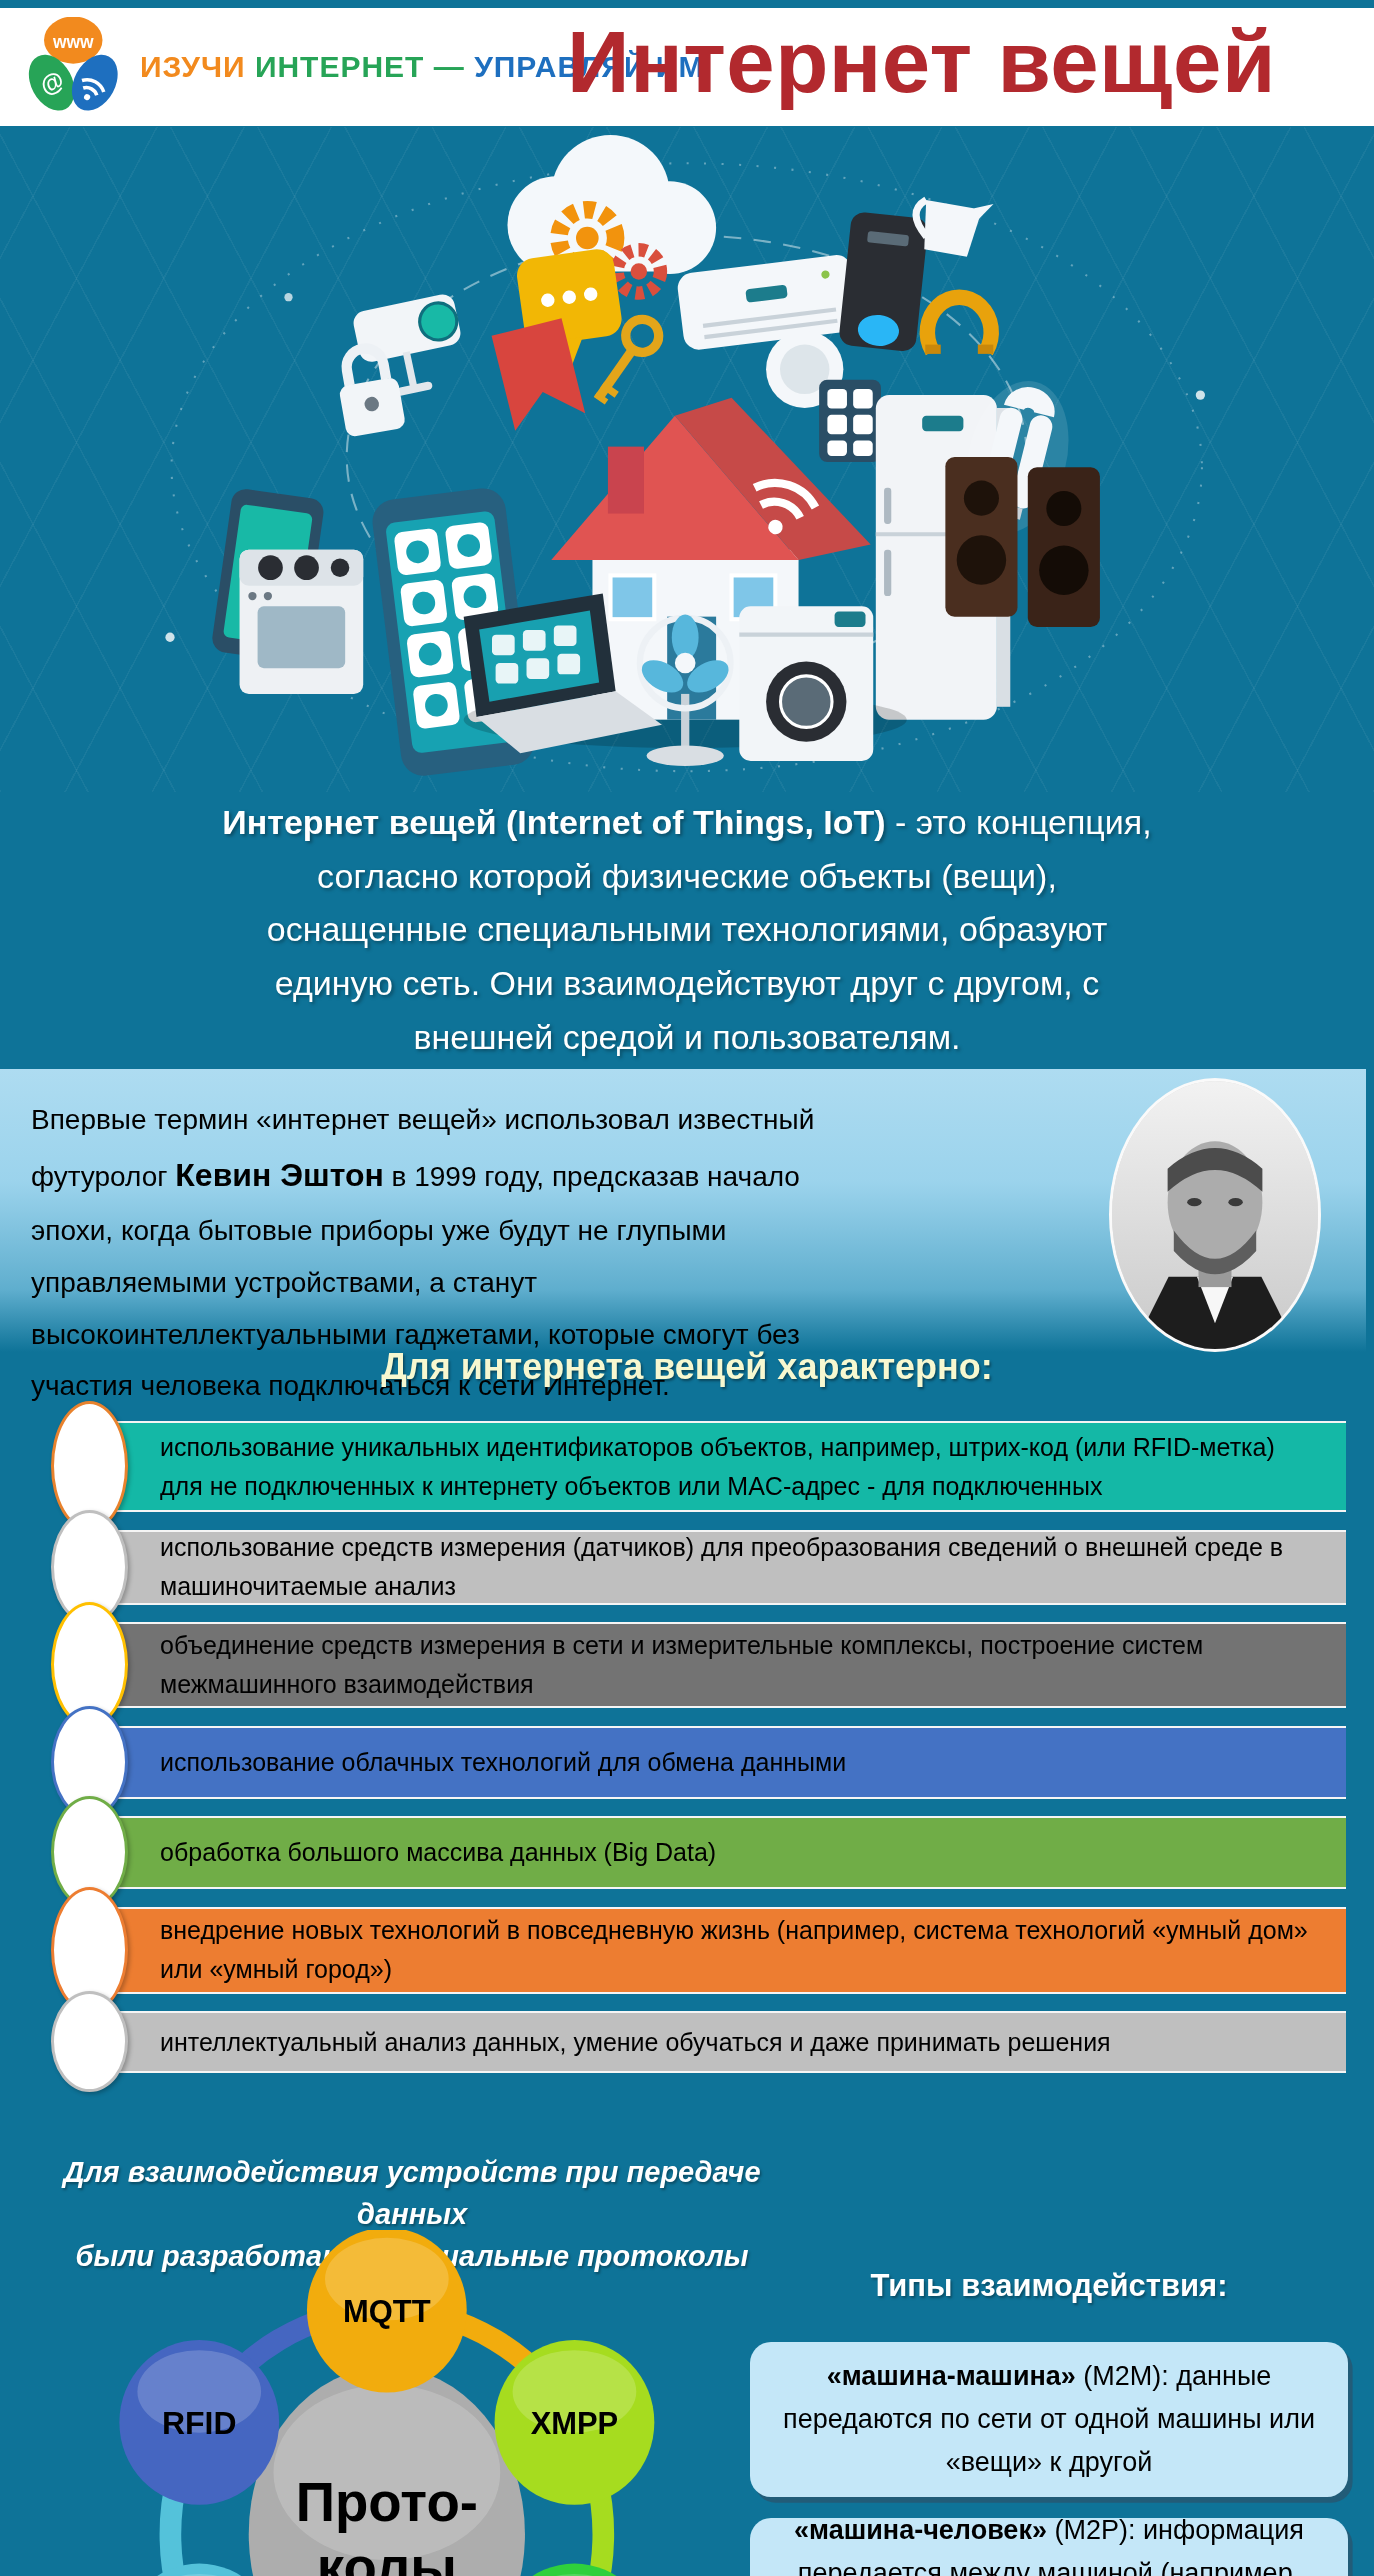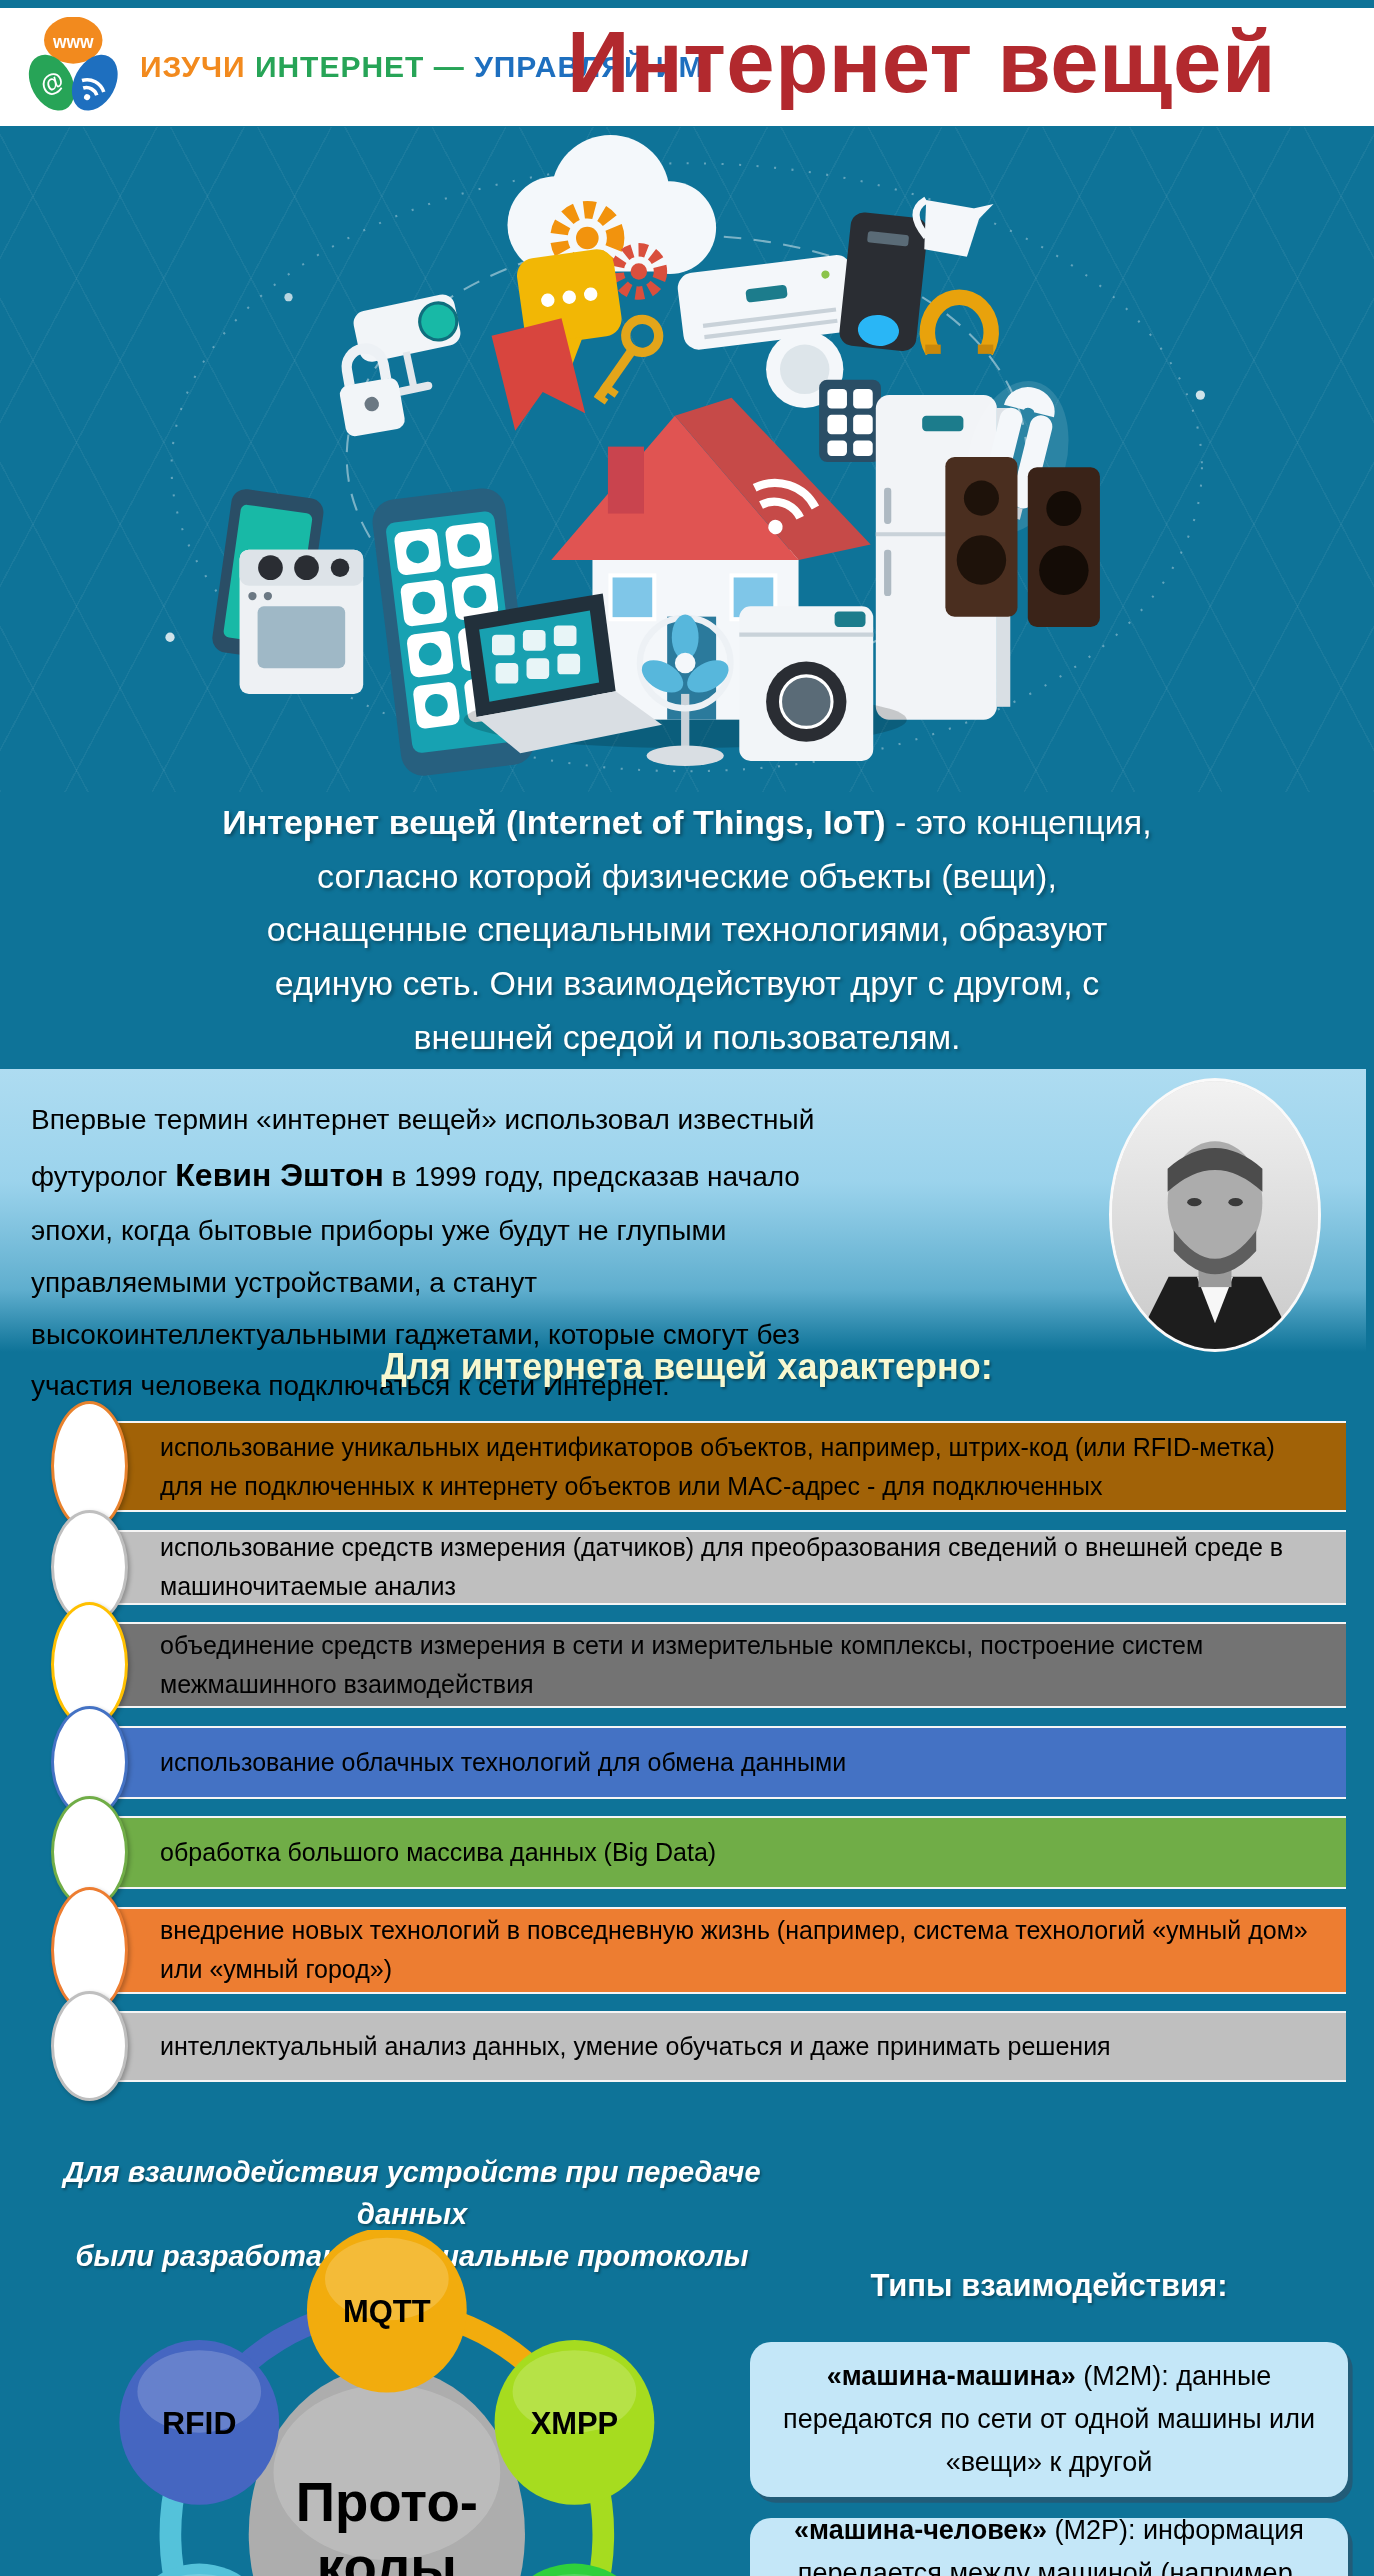--- a/index.html
+++ b/index.html
@@ -350,21 +350,21 @@
         <ellipse cx="240" cy="235" rx="14" ry="8" fill="#3A3A3A"></ellipse>
       </svg>
     </div>
   </div>
 
   <div class="char-heading" style="color: rgb(247, 248, 208);">Для интернета вещей характерно:</div>
 
   <div class="bars">
     <div class="connector"></div>
 
-    <div class="bar" style="height: 91px; background-color: #a16207;">
+    <div class="bar" style="height: 91px; background-color: #14b8a6;">
       <span class="bullet" style="border-color: rgb(232, 130, 45);"></span>
       <span>использование уникальных идентификаторов объектов, например, штрих-код (или RFID-метка) для не подключенных к интернету объектов или MAC-адрес - для подключенных</span>
     </div>
     <div class="bar" style="height: 75px; background-color: rgb(191, 191, 191);">
       <span class="bullet" style="border-color: rgb(191, 191, 191);"></span>
       <span>использование средств измерения (датчиков) для преобразования сведений о внешней среде в машиночитаемые анализ</span>
     </div>
     <div class="bar" style="height: 86px; background-color: #737373;">
       <span class="bullet" style="border-color: rgb(255, 192, 0);"></span>
       <span>объединение средств измерения в сети и измерительные комплексы, построение систем межмашинного взаимодействия</span>
@@ -374,21 +374,21 @@
       <span>использование облачных технологий для обмена данными</span>
     </div>
     <div class="bar" style="height: 73px; background-color: rgb(112, 173, 71);">
       <span class="bullet" style="border-color: rgb(112, 173, 71);"></span>
       <span>обработка большого массива данных (Big Data)</span>
     </div>
     <div class="bar" style="height: 87px; background-color: rgb(237, 125, 49);">
       <span class="bullet" style="border-color: rgb(237, 125, 49);"></span>
       <span>внедрение новых технологий в повседневную жизнь (например, система технологий «умный дом» или «умный город»)</span>
     </div>
-    <div class="bar" style="height: 71px; background-color: rgb(191, 191, 191);">
+    <div class="bar" style="height: 62px; background-color: rgb(191, 191, 191);">
       <span class="bullet" style="border-color: rgb(191, 191, 191);"></span>
       <span>интеллектуальный анализ данных, умение обучаться и даже принимать решения</span>
     </div>
   </div>
 
   <div class="proto-heading">
     <div>Для взаимодействия устройств при передаче данных</div>
     <div>были разработаны специальные протоколы</div>
   </div>
 

